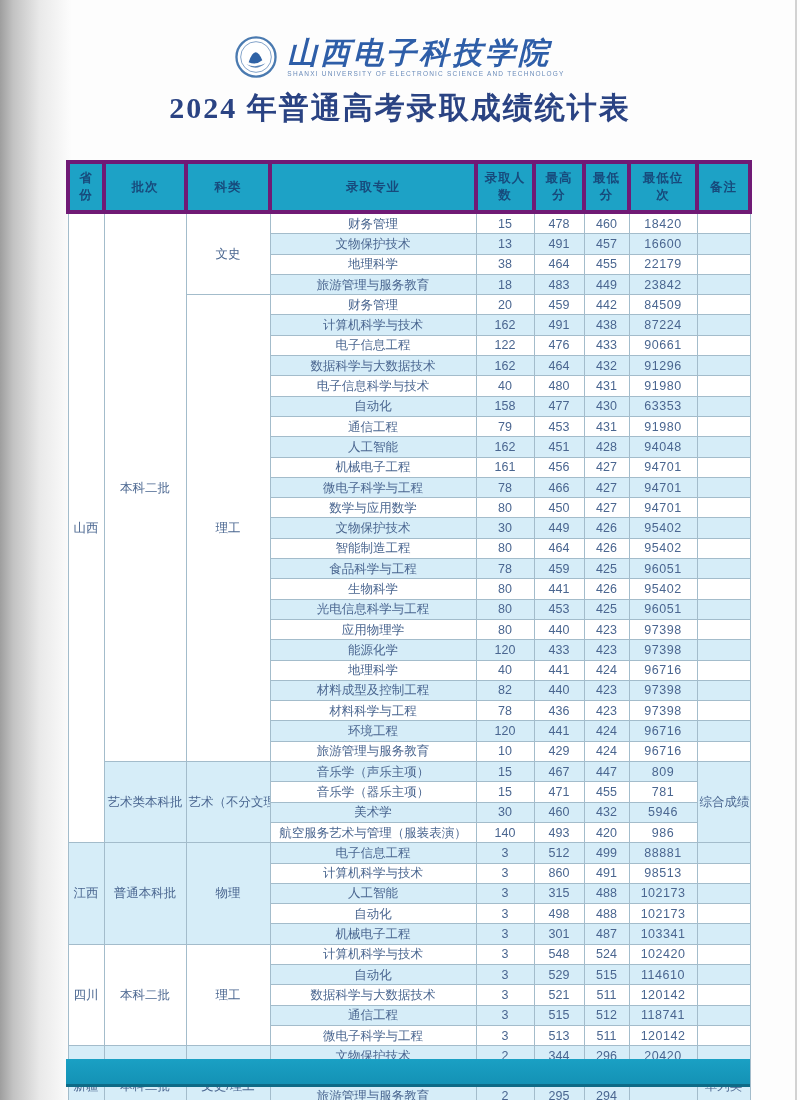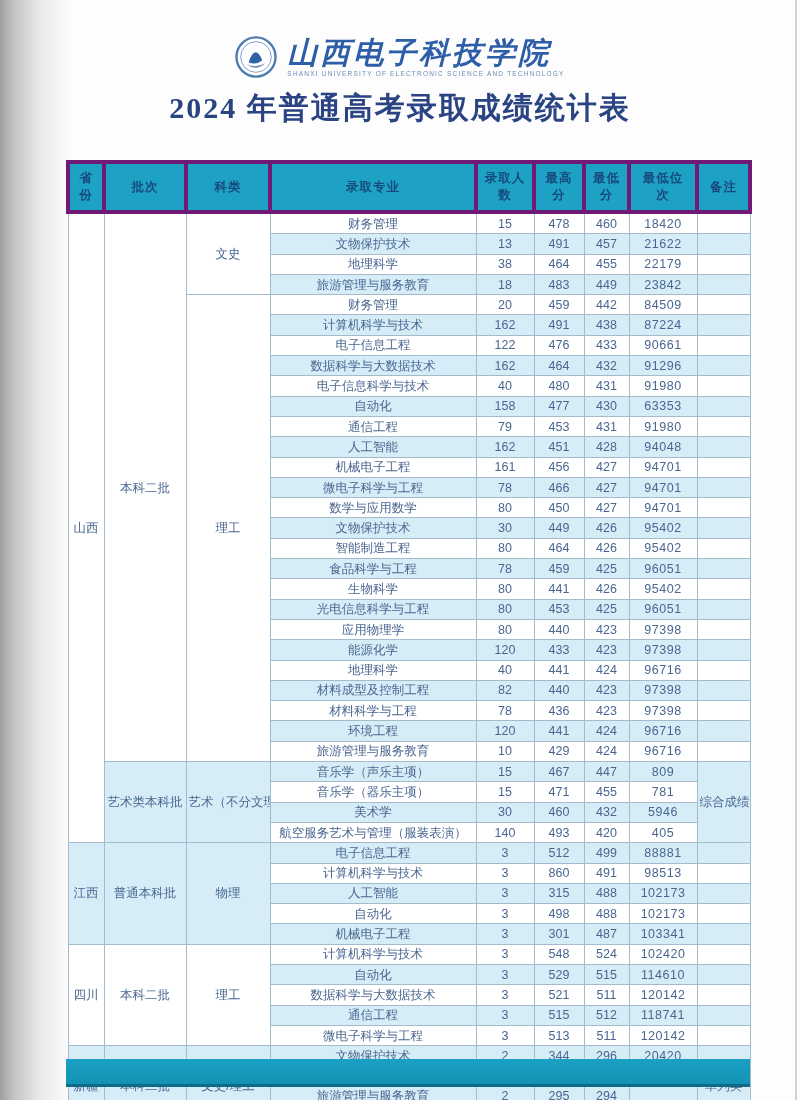--- a/index.html
+++ b/index.html
@@ -92,21 +92,21 @@
             <td class="w">478</td>
             <td class="w">460</td>
             <td class="w c-rank">18420</td>
             <td class="w"></td>
           </tr>
           <tr>
             <td class="s">文物保护技术</td>
             <td class="s">13</td>
             <td class="s">491</td>
             <td class="s">457</td>
-            <td class="s c-rank">21622</td>
+            <td class="s c-rank">16600</td>
             <td class="s"></td>
           </tr>
           <tr>
             <td class="w">地理科学</td>
             <td class="w">38</td>
             <td class="w">464</td>
             <td class="w">455</td>
             <td class="w c-rank">22179</td>
             <td class="w"></td>
           </tr>
@@ -325,21 +325,21 @@
             <td class="s">30</td>
             <td class="s">460</td>
             <td class="s">432</td>
             <td class="s c-rank">5946</td>
           </tr>
           <tr>
             <td class="w">航空服务艺术与管理（服装表演）</td>
             <td class="w">140</td>
             <td class="w">493</td>
             <td class="w">420</td>
-            <td class="w c-rank">405</td>
+            <td class="w c-rank">986</td>
           </tr>
           <tr>
             <td class="s" rowspan="5">江西</td>
             <td class="s" rowspan="5">普通本科批</td>
             <td class="s" rowspan="5">物理</td>
             <td class="s">电子信息工程</td>
             <td class="s">3</td>
             <td class="s">512</td>
             <td class="s">499</td>
             <td class="s c-rank">88881</td>

